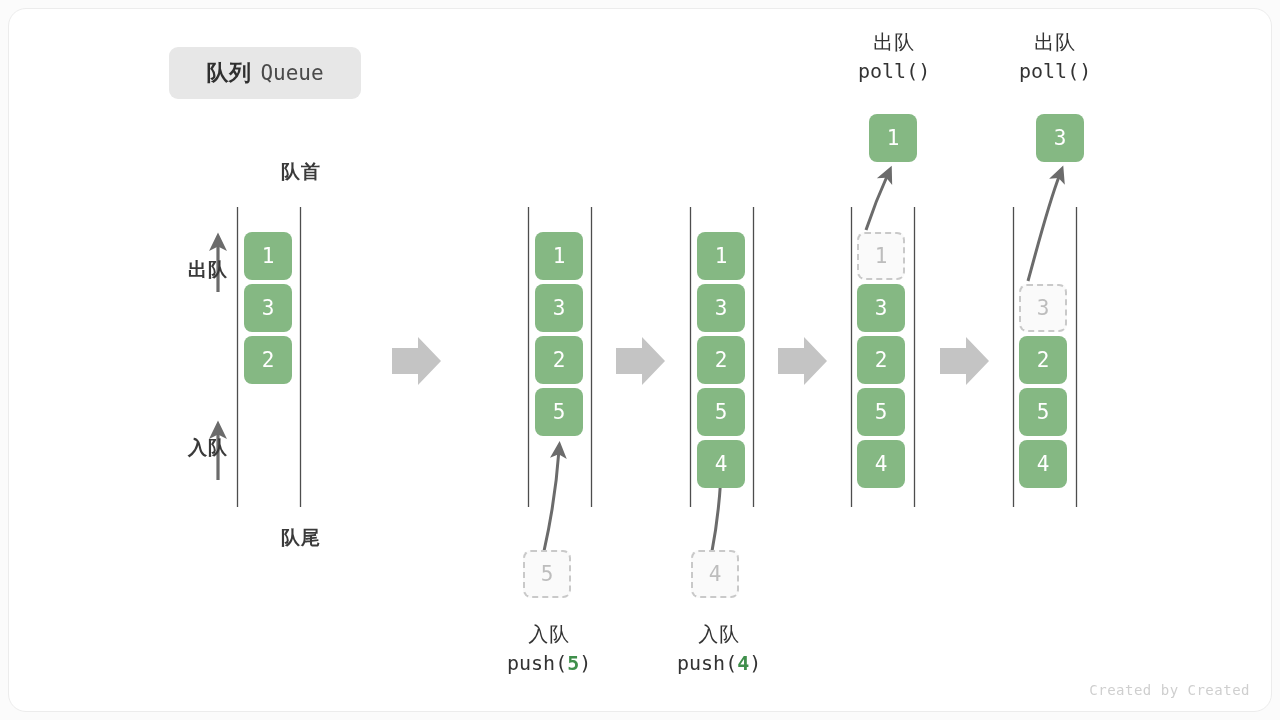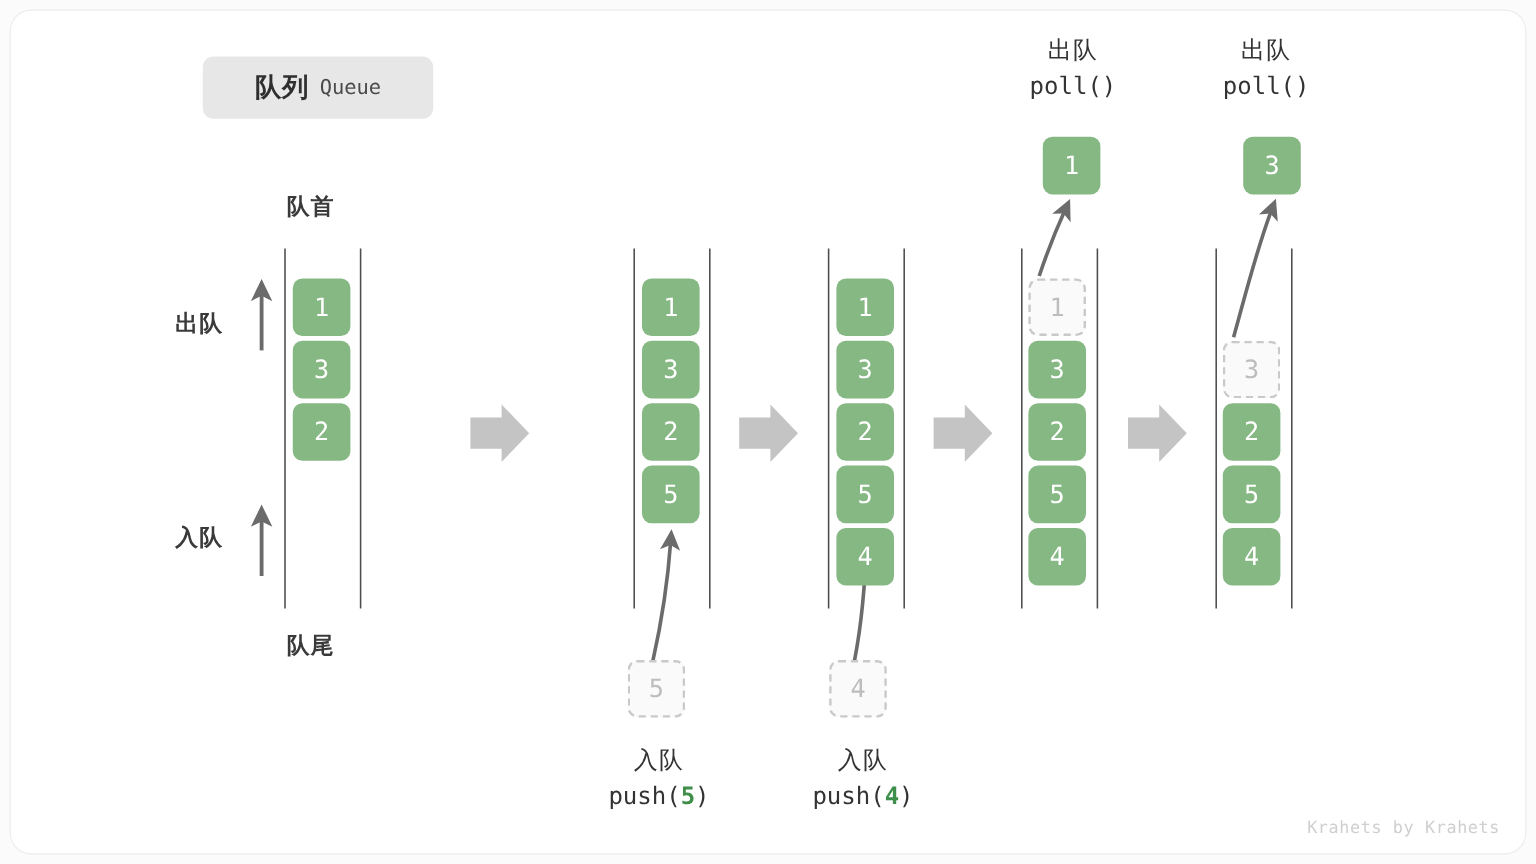--- a/index.html
+++ b/index.html
@@ -59,32 +59,33 @@
     white-space: nowrap;
   }
   .title-cn {
     font-size: 22px;
     font-weight: bold;
     color: #2f2f2f;
     letter-spacing: 0.5px;
   }
   .title-en {
     font-family: "DejaVu Sans Mono", "Liberation Mono", monospace;
-    font-size: 17px;
+    font-size: 21px;
     color: #4a4a4a;
   }
 
   
   .abs { position: absolute; white-space: nowrap; }
 
   .lbl-bold {
     font-size: 19px;
     font-weight: bold;
     color: #3a3a3a;
     letter-spacing: 1px;
+    margin-left: 42px;
   }
 
   .op-label {
     text-align: center;
     line-height: 1.45;
   }
   .op-cn {
     font-size: 20px;
     color: #333333;
     letter-spacing: 1px;
@@ -298,15 +299,15 @@
       </div>
       <div class="cell" style="left:1036px; top:114px;">
         <span>3</span>
       </div>
       <div class="abs op-label" style="left:1019px; top:28px;">
         <div class="op-cn">出队</div>
         <div class="op-code">poll()</div>
       </div>
     </div>
 
-    <div class="footer">Krahets by Krahets</div>
+    <div class="footer">Created by Created</div>
   </div>
 </div>
 
 </body></html>

